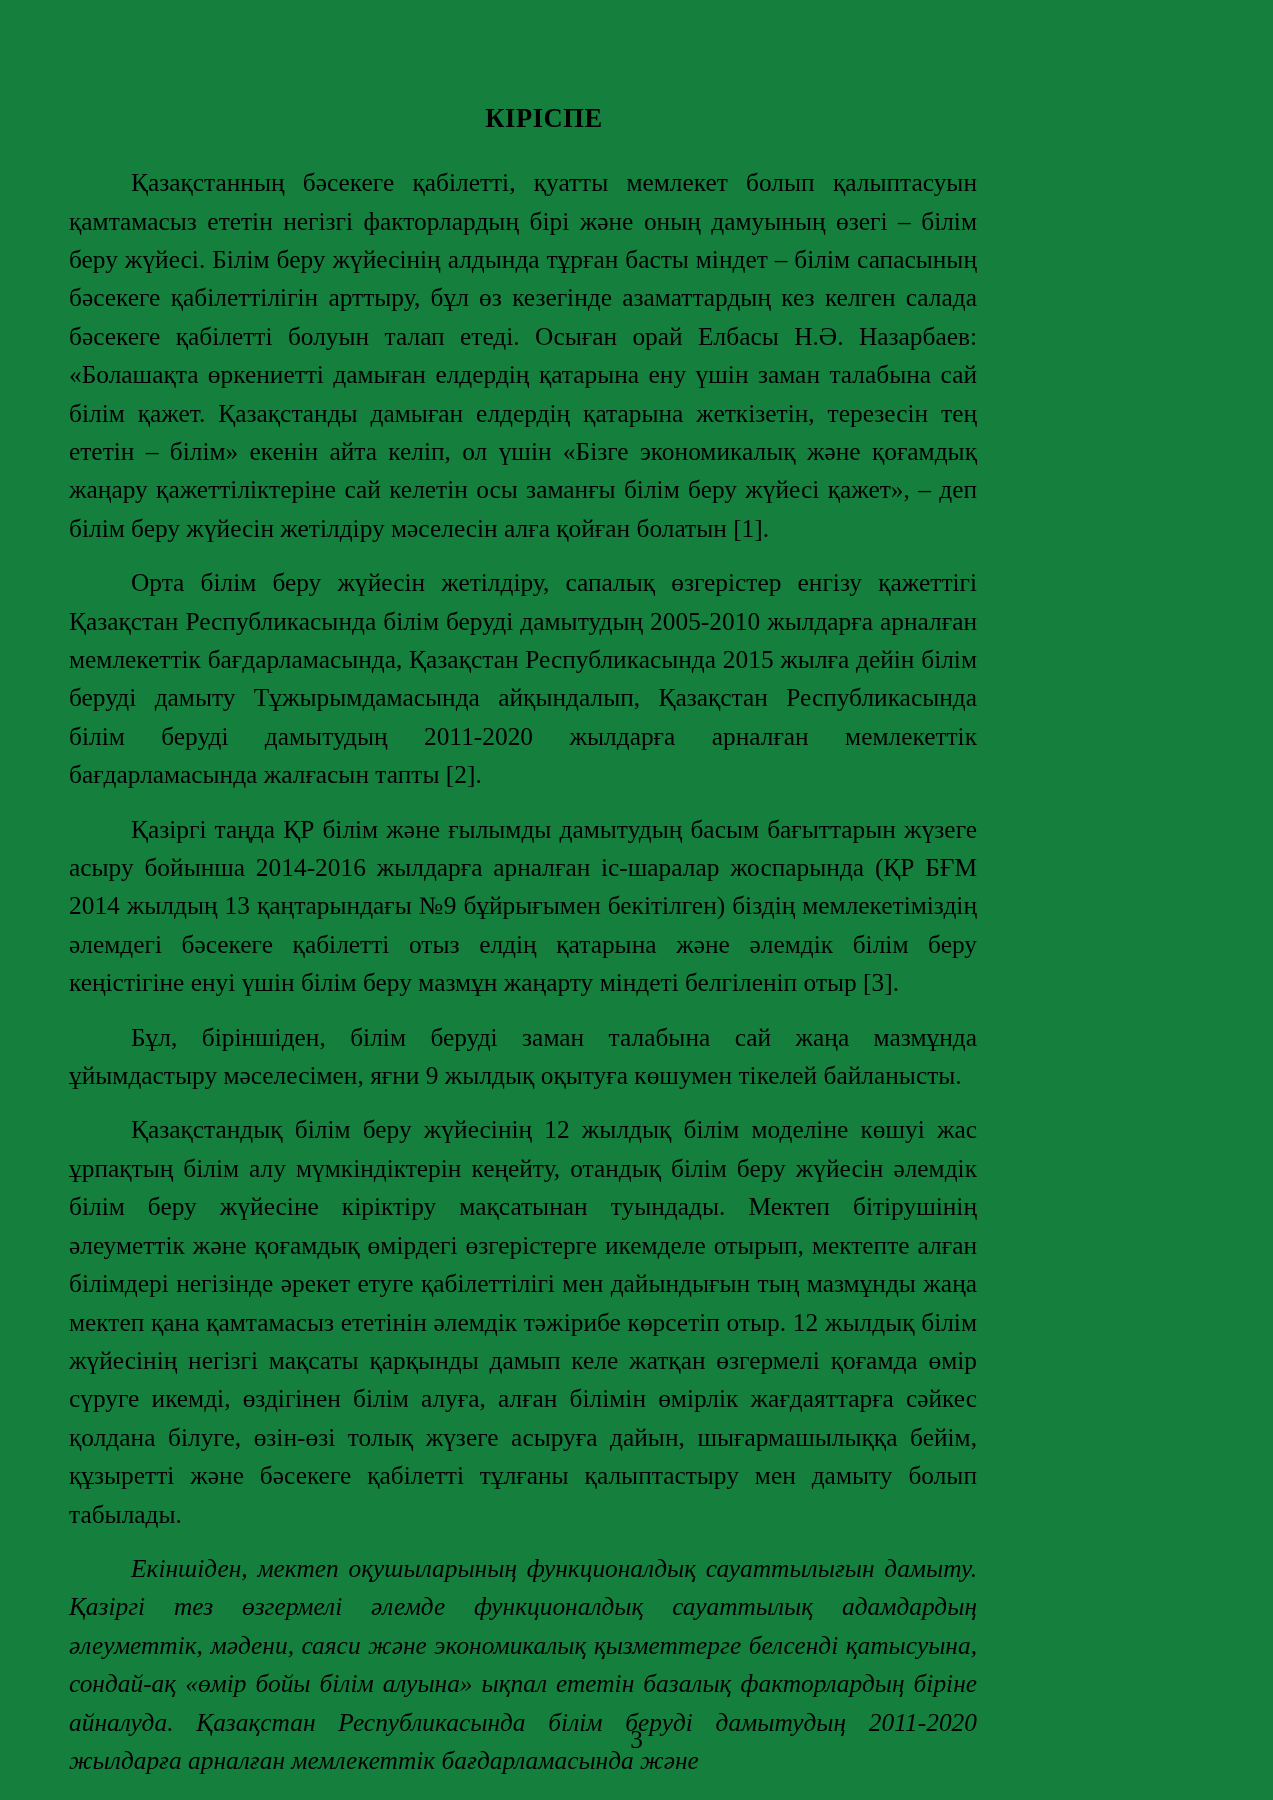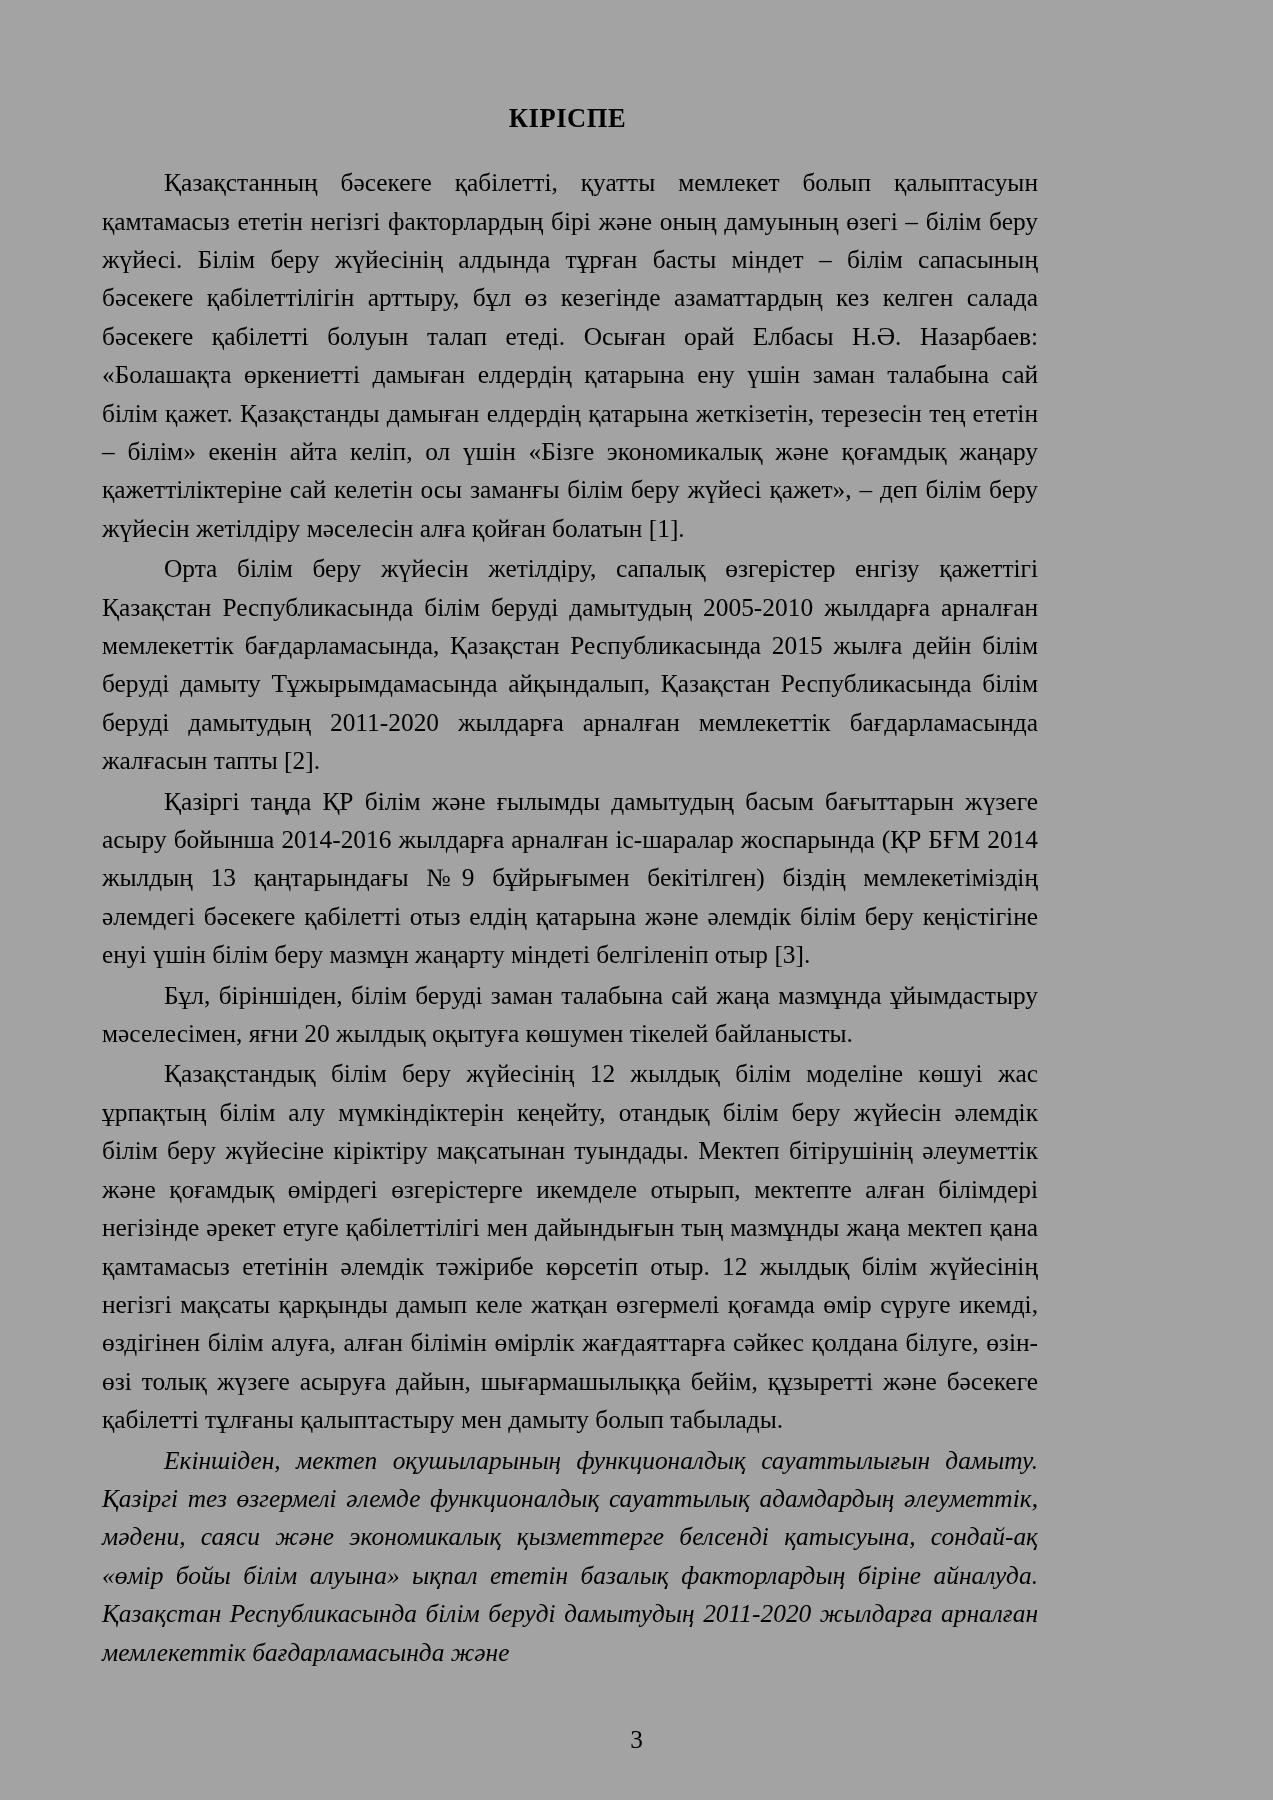--- a/index.html
+++ b/index.html
@@ -13,44 +13,44 @@
     height: 1800px;
     font-family: "Liberation Serif", "DejaVu Serif", serif;
     color: #000000;
     position: relative;
     overflow: hidden;
   }
   .page {
     box-sizing: border-box;
     width: 1273px;
     height: 1800px;
-    padding: 104px 238px 0 100px;
+    padding: 104px 238px 0 53px;
     position: relative;
-    background: #a3a3a3;
+    background: #15803d;
   }
   .page-title {
     text-align: center;
     font-size: 26.5px;
     font-weight: 700;
     letter-spacing: 0.6px;
     margin: 0 0 30px 0;
     line-height: 1.1;
     
     padding-right: 0;
   }
   .body-text {
     font-size: 25.4px;
     line-height: 38.4px;
     text-align: justify;
     text-justify: inter-word;
     hyphens: none;
     margin: 0;
   }
   .body-text p {
-    margin: 2px;
+    margin: 16px;
     text-indent: 62px;
     text-align: justify;
   }
   .body-text p.last-para {
     text-align: justify;
     font-style: italic;
   }
   .page-number {
     position: absolute;
     left: 0;
@@ -69,20 +69,20 @@
 <body>
 
 <div class="page">
 
   <h1 class="page-title">КІРІСПЕ</h1>
 
   <div class="body-text column">
     <p>Қазақстанның бәсекеге қабілетті, қуатты мемлекет болып қалыптасуын қамтамасыз ететін негізгі факторлардың бірі және оның дамуының өзегі – білім беру жүйесі. Білім беру жүйесінің алдында тұрған басты міндет – білім сапасының бәсекеге қабілеттілігін арттыру, бұл өз кезегінде азаматтардың кез келген салада бәсекеге қабілетті болуын талап етеді. Осыған орай Елбасы Н.Ә. Назарбаев: «Болашақта өркениетті дамыған елдердің қатарына ену үшін заман талабына сай білім қажет. Қазақстанды дамыған елдердің қатарына жеткізетін, терезесін тең ететін – білім» екенін айта келіп, ол үшін «Бізге экономикалық және қоғамдық жаңару қажеттіліктеріне сай келетін осы заманғы білім беру жүйесі қажет», – деп білім беру жүйесін жетілдіру мәселесін алға қойған болатын [1].</p>
     <p>Орта білім беру жүйесін жетілдіру, сапалық өзгерістер енгізу қажеттігі Қазақстан Республикасында білім беруді дамытудың 2005-2010 жылдарға арналған мемлекеттік бағдарламасында, Қазақстан Республикасында 2015 жылға дейін білім беруді дамыту Тұжырымдамасында айқындалып, Қазақстан Республикасында білім беруді дамытудың 2011-2020 жылдарға арналған мемлекеттік бағдарламасында жалғасын тапты [2].</p>
     <p>Қазіргі таңда ҚР білім және ғылымды дамытудың басым бағыттарын жүзеге асыру бойынша 2014-2016 жылдарға арналған іс-шаралар жоспарында (ҚР БҒМ 2014 жылдың 13 қаңтарындағы №9 бұйрығымен бекітілген) біздің мемлекетіміздің әлемдегі бәсекеге қабілетті отыз елдің қатарына және әлемдік білім беру кеңістігіне енуі үшін білім беру мазмұн жаңарту міндеті белгіленіп отыр [3].</p>
-    <p>Бұл, біріншіден, білім беруді заман талабына сай жаңа мазмұнда ұйымдастыру мәселесімен, яғни 20 жылдық оқытуға көшумен тікелей байланысты.</p>
+    <p>Бұл, біріншіден, білім беруді заман талабына сай жаңа мазмұнда ұйымдастыру мәселесімен, яғни 9 жылдық оқытуға көшумен тікелей байланысты.</p>
     <p>Қазақстандық білім беру жүйесінің 12 жылдық білім моделіне көшуі жас ұрпақтың білім алу мүмкіндіктерін кеңейту, отандық білім беру жүйесін әлемдік білім беру жүйесіне кіріктіру мақсатынан туындады. Мектеп бітірушінің әлеуметтік және қоғамдық өмірдегі өзгерістерге икемделе отырып, мектепте алған білімдері негізінде әрекет етуге қабілеттілігі мен дайындығын тың мазмұнды жаңа мектеп қана қамтамасыз ететінін әлемдік тәжірибе көрсетіп отыр. 12 жылдық білім жүйесінің негізгі мақсаты қарқынды дамып келе жатқан өзгермелі қоғамда өмір сүруге икемді, өздігінен білім алуға, алған білімін өмірлік жағдаяттарға сәйкес қолдана білуге, өзін-өзі толық жүзеге асыруға дайын, шығармашылыққа бейім, құзыретті және бәсекеге қабілетті тұлғаны қалыптастыру мен дамыту болып табылады.</p>
     <p class="last-para">Екіншіден, мектеп оқушыларының функционалдық сауаттылығын дамыту. Қазіргі тез өзгермелі әлемде функционалдық сауаттылық адамдардың әлеуметтік, мәдени, саяси және экономикалық қызметтерге белсенді қатысуына, сондай-ақ «өмір бойы білім алуына» ықпал ететін базалық факторлардың біріне айналуда. Қазақстан Республикасында білім беруді дамытудың 2011-2020 жылдарға арналған мемлекеттік бағдарламасында және</p>
   </div>
 
   <div class="page-number">3</div>
 
 </div>
 
 </body></html>

